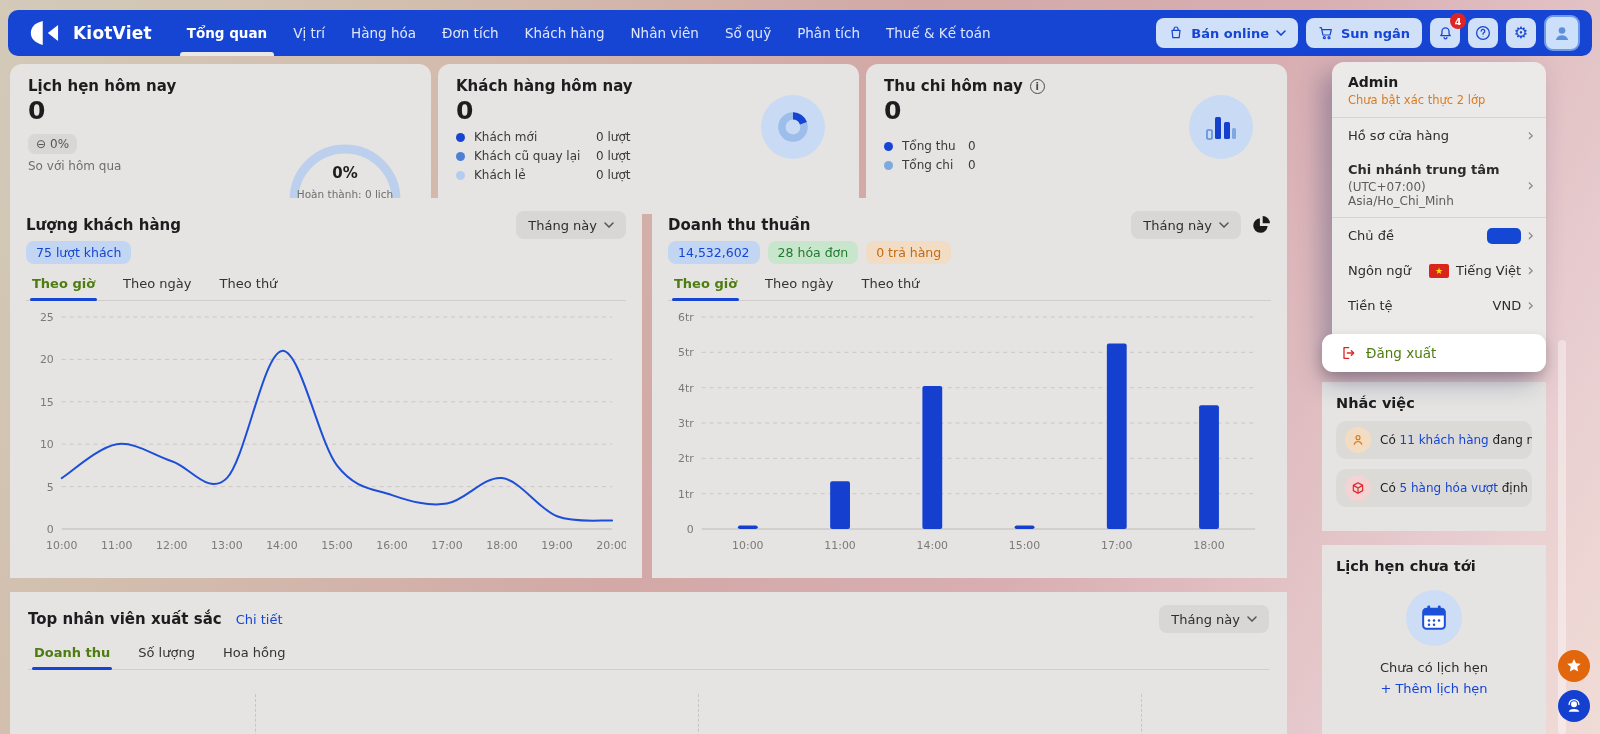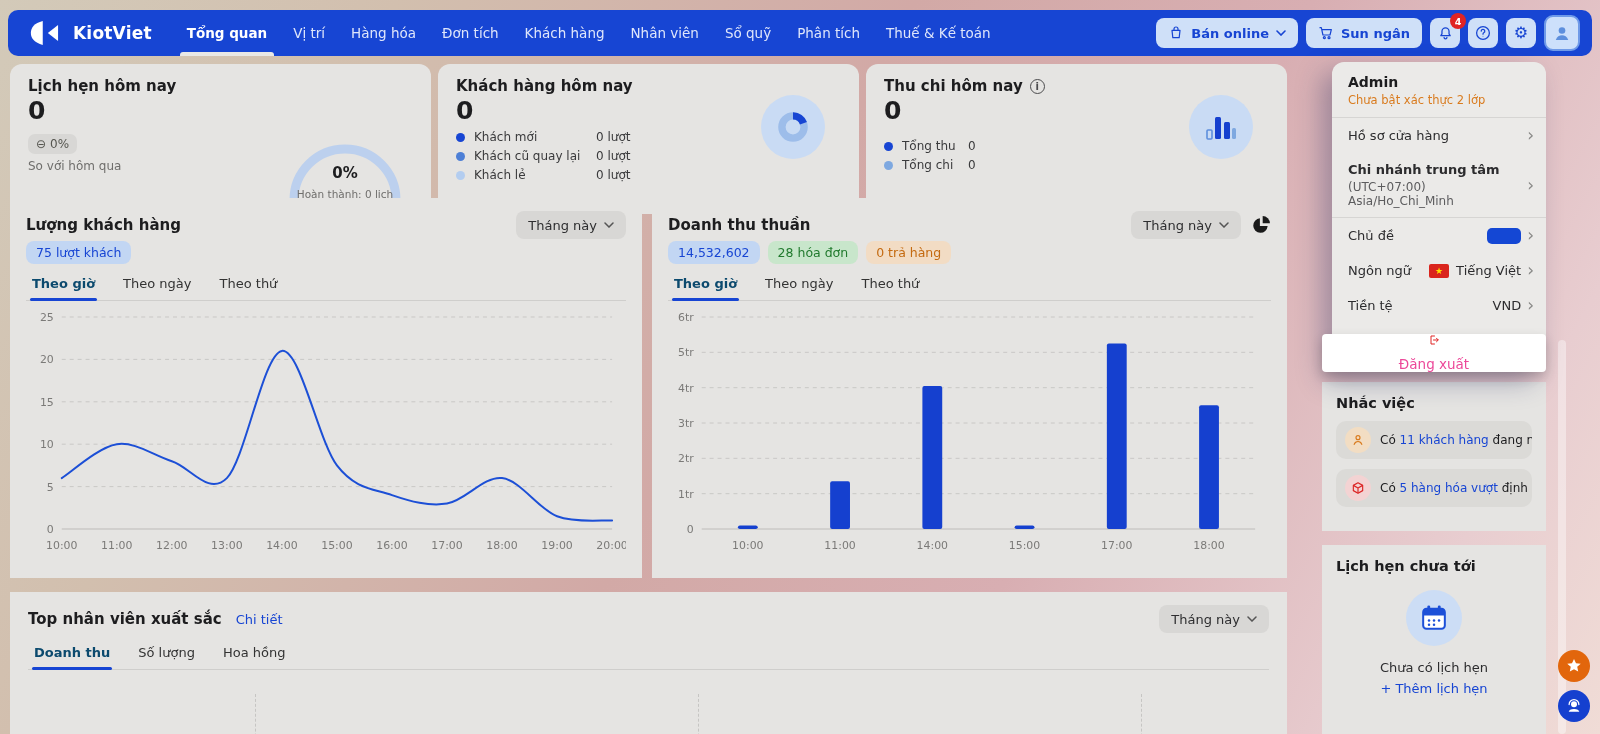--- a/index.html
+++ b/index.html
@@ -58,21 +58,21 @@
 .period-pill{display:flex;align-items:center;gap:7px;background:#d8d7d5;border-radius:8px;height:28px;padding:0 12px;
   font-size:13px;color:#2e2e30;}
 .pie-btn{margin-left:10px;color:#1a1a1a;}
 .badge-row{margin-top:2px;display:flex;gap:8px;}
 .pill{font-size:12.5px;border-radius:8px;padding:4px 10px;}
 .pill.blue{background:#c2d6f3;color:#1745d3;}
 .pill.green{background:#c8e6cb;color:#217a2e;}
 .pill.orange{background:#f2dcc4;color:#c46a10;}
 .tabs{display:flex;gap:28px;margin-top:12px;border-bottom:1px solid #cfcecc;padding:0 6px;}
 .tab{font-size:13px;color:#333;padding-bottom:9px;position:relative;cursor:default;}
-.tab.active{color:#0c4a6e;font-weight:bold;}
+.tab.active{color:#4d7c0f;font-weight:bold;}
 .tab.active::after{content:"";position:absolute;left:-2px;right:-2px;bottom:-1px;height:3px;background:#1745d3;border-radius:2px;}
 .chart-box{margin-top:4px;height:250px;}
 
 
 .bottom-card{left:10px;top:592px;width:1277px;height:220px;padding:13px 18px;}
 .bottom-head{display:flex;align-items:center;gap:14px;}
 .link{color:#1745d3;}
 .link.small{font-size:13px;}
 .bottom-period{margin-left:auto;}
 .empty-plot{position:relative;height:70px;margin-top:16px;}
@@ -86,21 +86,21 @@
 .um-warning{font-size:11.5px;color:#d97b1e;margin-top:3px;}
 .um-divider{height:1px;background:#d6d5d3;}
 .um-row{display:flex;align-items:center;padding:9px 12px 9px 16px;font-size:13px;color:#2c2c2e;}
 .um-row .grow{flex:1;}
 .um-sub{font-size:12px;color:#5c5c5e;margin-top:3px;}
 .chev{color:#8a8a88;font-size:17px;margin-left:6px;line-height:1;}
 .theme-swatch{width:34px;height:16px;border-radius:5px;}
 .flag{width:20px;height:14px;border-radius:2px;background:#da251d;color:#ffde00;font-size:9px;display:flex;
   align-items:center;justify-content:center;margin-right:7px;}
 .logout-row{position:absolute;left:-10px;right:0;bottom:0;height:38px;background:#fff;display:flex;align-items:center;gap:10px;
-  padding:0 18px;color:#ec4899;font-size:13.5px;border-radius:4px;box-shadow:0 5px 12px rgba(0,0,0,.18);flex-direction:column;}
+  padding:0 18px;color:#4d7c0f;font-size:13.5px;border-radius:11px;box-shadow:0 5px 12px rgba(0,0,0,.18);}
 
 
 .reminders-card{left:1322px;top:382px;width:224px;height:149px;padding:13px 14px;}
 .panel-title{font-size:14.5px;font-weight:bold;}
 .rem-row{display:flex;align-items:center;gap:9px;background:#dbdad7;border-radius:10px;padding:6px 9px;margin-top:10px;
   font-size:12px;white-space:nowrap;overflow:hidden;}
 .rem-icon{width:26px;height:26px;border-radius:50%;display:flex;align-items:center;justify-content:center;flex:none;}
 .rem-icon.orange{background:#f2ddc3;color:#d97b1e;}
 .rem-icon.red{background:#f3d3d3;color:#dc2626;}
 .appointments-card{left:1322px;top:545px;width:224px;height:200px;padding:13px 14px;text-align:center;}

